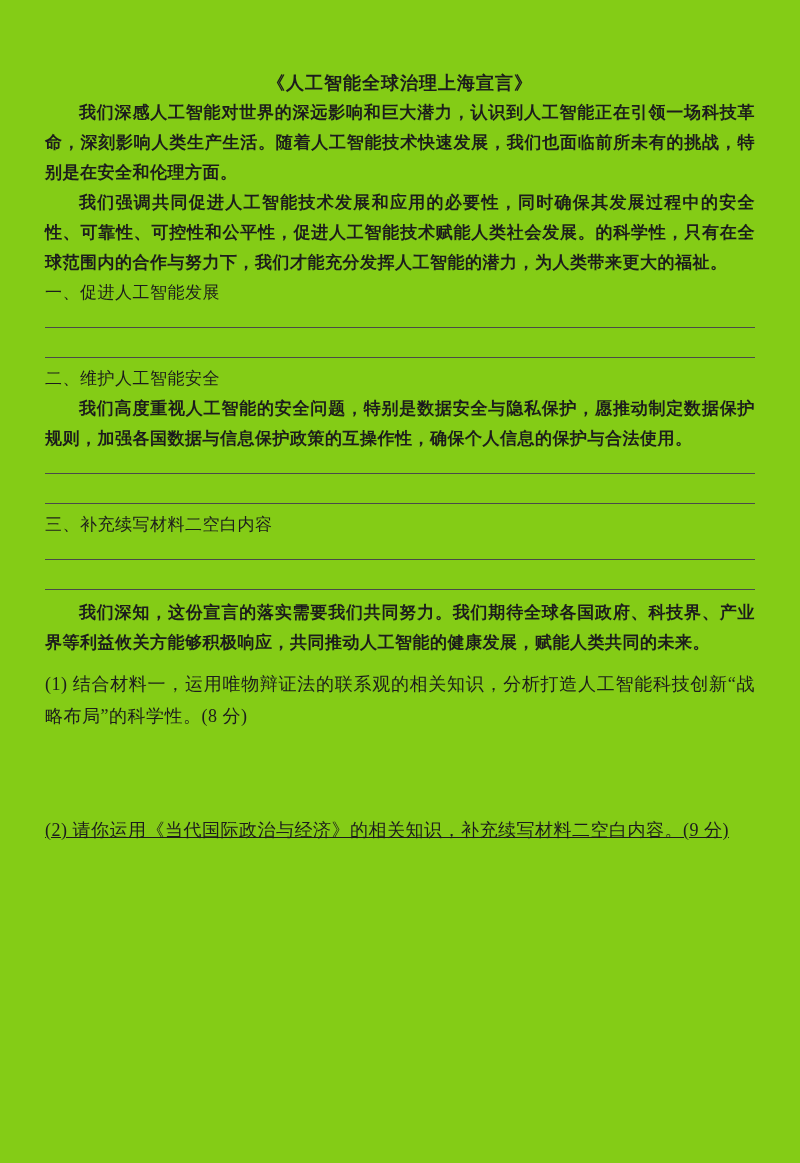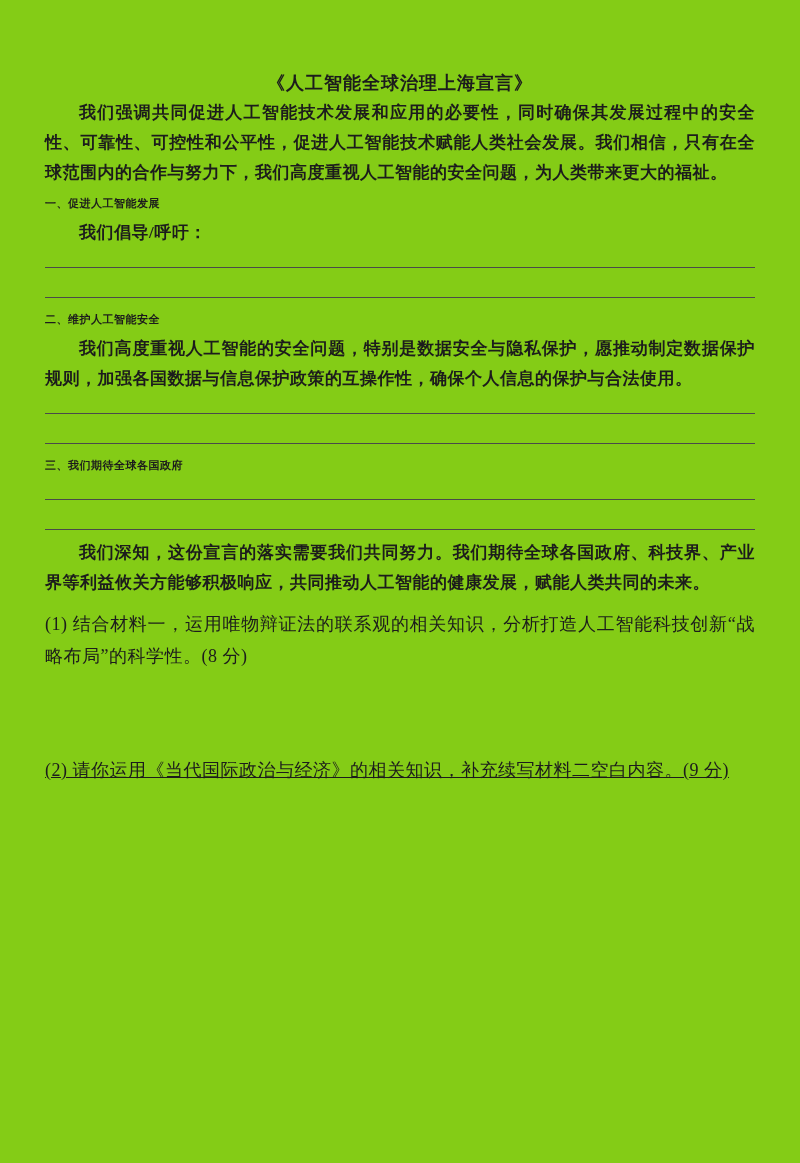--- a/index.html
+++ b/index.html
@@ -28,22 +28,22 @@
   }
   .para {
     font-size: 17px;
     font-weight: bold;
     line-height: 30px;
     text-align: justify;
     text-indent: 2em;
     letter-spacing: 0.5px;
   }
   .heading {
-    font-size: 11px;
-    font-weight: bold;
+    font-size: 17px;
+    font-weight: normal;
     line-height: 30px;
     letter-spacing: 0.5px;
   }
   .prompt {
     font-size: 17px;
     font-weight: bold;
     line-height: 30px;
     text-indent: 2em;
     letter-spacing: 0.5px;
   }
@@ -68,37 +68,37 @@
   .question-2 { margin-top: 82px; text-decoration: underline; }
 </style>
 </head>
 <body>
 
 <div class="page">
   <div class="doc">
 
     <div class="doc-title">《人工智能全球治理上海宣言》</div>
 
-    <p class="para">我们强调共同促进人工智能技术发展和应用的必要性，同时确保其发展过程中的安全性、可靠性、可控性和公平性，促进人工智能技术赋能人类社会发展。我们相信，只有在全球范围内的合作与努力下，我们高度重视人工智能的安全问题，为人类带来更大的福祉。</p>
+    <p class="para">我们深感人工智能对世界的深远影响和巨大潜力，认识到人工智能正在引领一场科技革命，深刻影响人类生产生活。随着人工智能技术快速发展，我们也面临前所未有的挑战，特别是在安全和伦理方面。</p>
+    <p class="para">我们强调共同促进人工智能技术发展和应用的必要性，同时确保其发展过程中的安全性、可靠性、可控性和公平性，促进人工智能技术赋能人类社会发展。的科学性，只有在全球范围内的合作与努力下，我们才能充分发挥人工智能的潜力，为人类带来更大的福祉。</p>
 
     <div class="heading">一、促进人工智能发展</div>
-    <div class="prompt">我们倡导/呼吁：</div>
     <div class="answer-area">
       <div class="answer-line first"></div>
       <div class="answer-line second"></div>
     </div>
 
     <div class="heading after-lines">二、维护人工智能安全</div>
     <p class="para">我们高度重视人工智能的安全问题，特别是数据安全与隐私保护，愿推动制定数据保护规则，加强各国数据与信息保护政策的互操作性，确保个人信息的保护与合法使用。</p>
     <div class="answer-area">
       <div class="answer-line first"></div>
       <div class="answer-line second"></div>
     </div>
 
-    <div class="heading after-lines">三、我们期待全球各国政府</div>
+    <div class="heading after-lines">三、补充续写材料二空白内容</div>
     <div class="answer-area">
       <div class="answer-line first"></div>
       <div class="answer-line second"></div>
     </div>
 
     <p class="para closing">我们深知，这份宣言的落实需要我们共同努力。我们期待全球各国政府、科技界、产业界等利益攸关方能够积极响应，共同推动人工智能的健康发展，赋能人类共同的未来。</p>
 
     <p class="question question-1">(1) 结合材料一，运用唯物辩证法的联系观的相关知识，分析打造人工智能科技创新“战略布局”的科学性。(8 分)</p>
     <p class="question question-2">(2) 请你运用《当代国际政治与经济》的相关知识，补充续写材料二空白内容。(9 分)</p>
 

